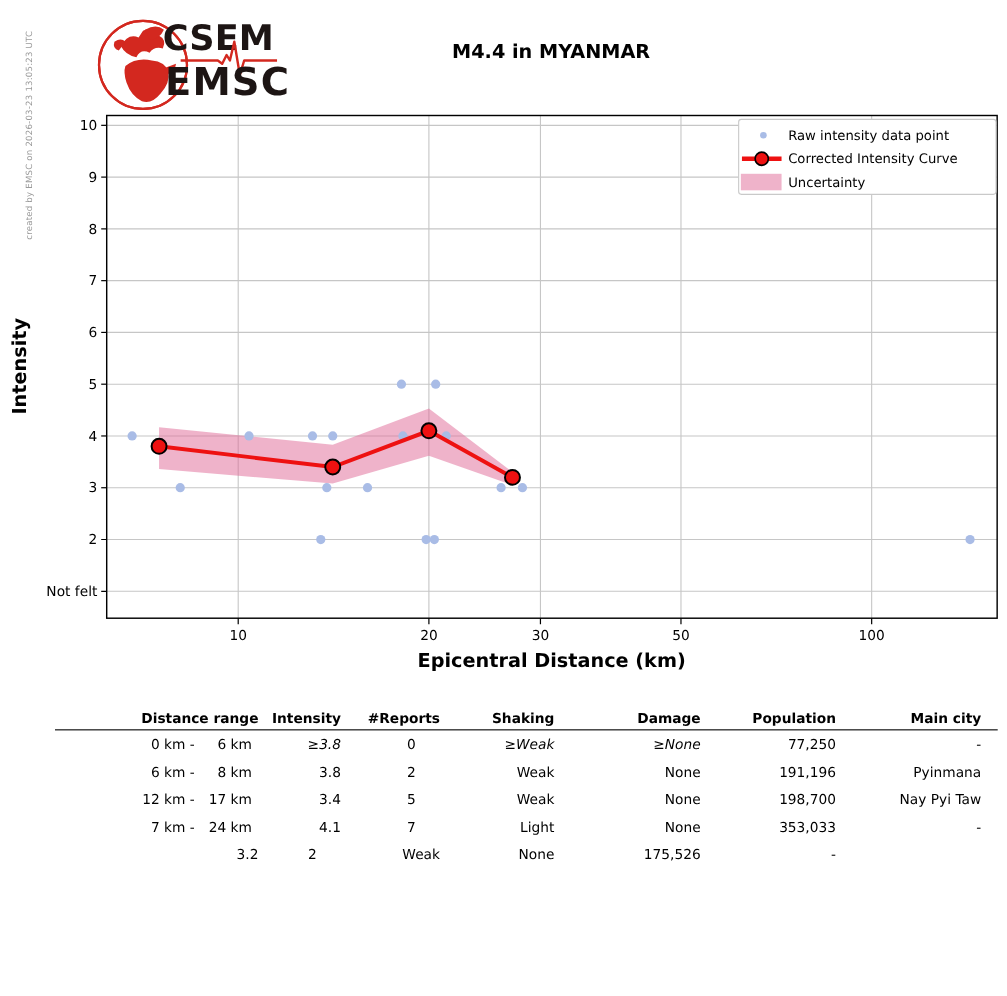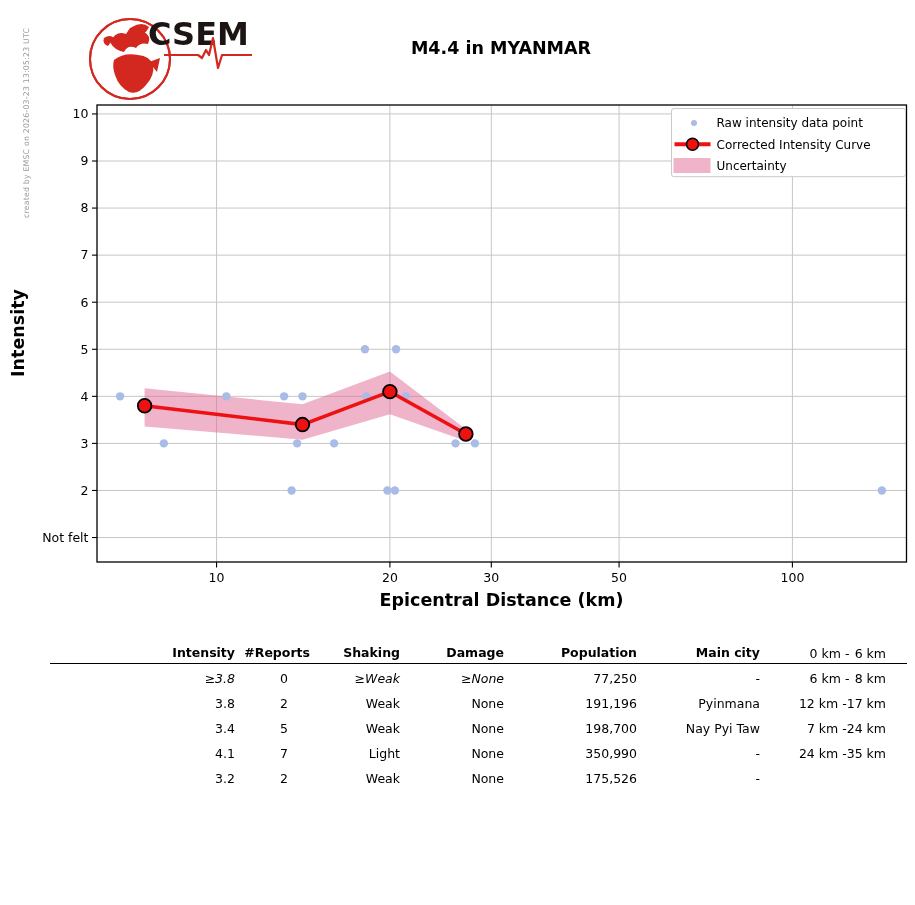--- a/index.html
+++ b/index.html
@@ -51,20 +51,21 @@
       <path fill="#d3281f" d="M46,13 Q56,7 63,13 Q59,22 50,22 Z"></path>
       <path fill="#d3281f" d="M28,24 Q24,20 18,24 Q16,30 22,32 Z"></path>
       <path fill="#d3281f" d="M28,46 Q38,38 52,41 Q64,42 67,51 Q69,61 60,71 Q52,81 43,78 Q33,73 29,61 Q26,52 28,46 Z"></path>
       <path fill="#d3281f" d="M63,48 L74,44 L71,58 Z"></path>
       <circle cx="44" cy="45" r="40" fill="none" stroke="#d3281f" stroke-width="2"></circle>
     </svg>
     <span class="csem">CSEM</span>
     <svg class="ekg" width="88" height="42" viewBox="0 0 88 42">
       <polyline points="0,25 34,25 38,28 42,20 45,25 49,8 54,38 58,25 88,25" fill="none" stroke="#d3281f" stroke-width="2.2" stroke-linejoin="round"></polyline>
     </svg>
+    <span class="emsc">EMSC</span>
   </div>
 
   <div class="title">
     <div>M4.4 in MYANMAR</div>
   </div>
 
   <div class="created-by">created by EMSC on 2026-03-23 13:05:23 UTC</div>
 
   <svg id="chart" width="915" height="632" viewBox="0 0 915 632">
       <line x1="97" x2="906.5" y1="537.5262615859938" y2="537.5262615859938" stroke="#c6c6c6" stroke-width="1"></line>
@@ -142,20 +143,21 @@
       <circle cx="694" cy="123" r="3" fill="#a9bce6"></circle>
       <line x1="674.5" x2="710.5" y1="144.3" y2="144.3" stroke="#ee1111" stroke-width="4"></line>
       <circle cx="692.5" cy="144.3" r="6" fill="#ee1111" stroke="#000000" stroke-width="1.5"></circle>
       <rect x="673.5" y="158" width="37" height="15" fill="rgba(223,103,149,0.5)"></rect>
       <text x="716.5" y="127.3" text-anchor="start" font-size="12" font-weight="normal">Raw intensity data point</text>
       <text x="716.5" y="148.60000000000002" text-anchor="start" font-size="12" font-weight="normal">Corrected Intensity Curve</text>
       <text x="716.5" y="169.9" text-anchor="start" font-size="12" font-weight="normal">Uncertainty</text>
     </svg>
 
   <div class="tbl" id="tbl">
+      <div class="th">Distance range</div>
       <div class="th">Intensity</div>
       <div class="th">#Reports</div>
       <div class="th">Shaking</div>
       <div class="th">Damage</div>
       <div class="th">Population</div>
       <div class="th">Main city</div>
       <div class="td range">
         <span class="ra">0 km -</span>
         <span class="rb">6 km</span>
       </div>
@@ -186,26 +188,22 @@
       <div class="td">198,700</div>
       <div class="td">Nay Pyi Taw</div>
       <div class="td range">
         <span class="ra">7 km -</span>
         <span class="rb">24 km</span>
       </div>
       <div class="td">4.1</div>
       <div class="td reports">7</div>
       <div class="td">Light</div>
       <div class="td">None</div>
-      <div class="td">350,990</div>
+      <div class="td">353,033</div>
       <div class="td">-</div>
-      <div class="td range">
-        <span class="ra">24 km -</span>
-        <span class="rb">35 km</span>
-      </div>
       <div class="td">3.2</div>
       <div class="td reports">2</div>
       <div class="td">Weak</div>
       <div class="td">None</div>
       <div class="td">175,526</div>
       <div class="td">-</div>
     </div>
   <div class="rule"></div>
 
 </div>

